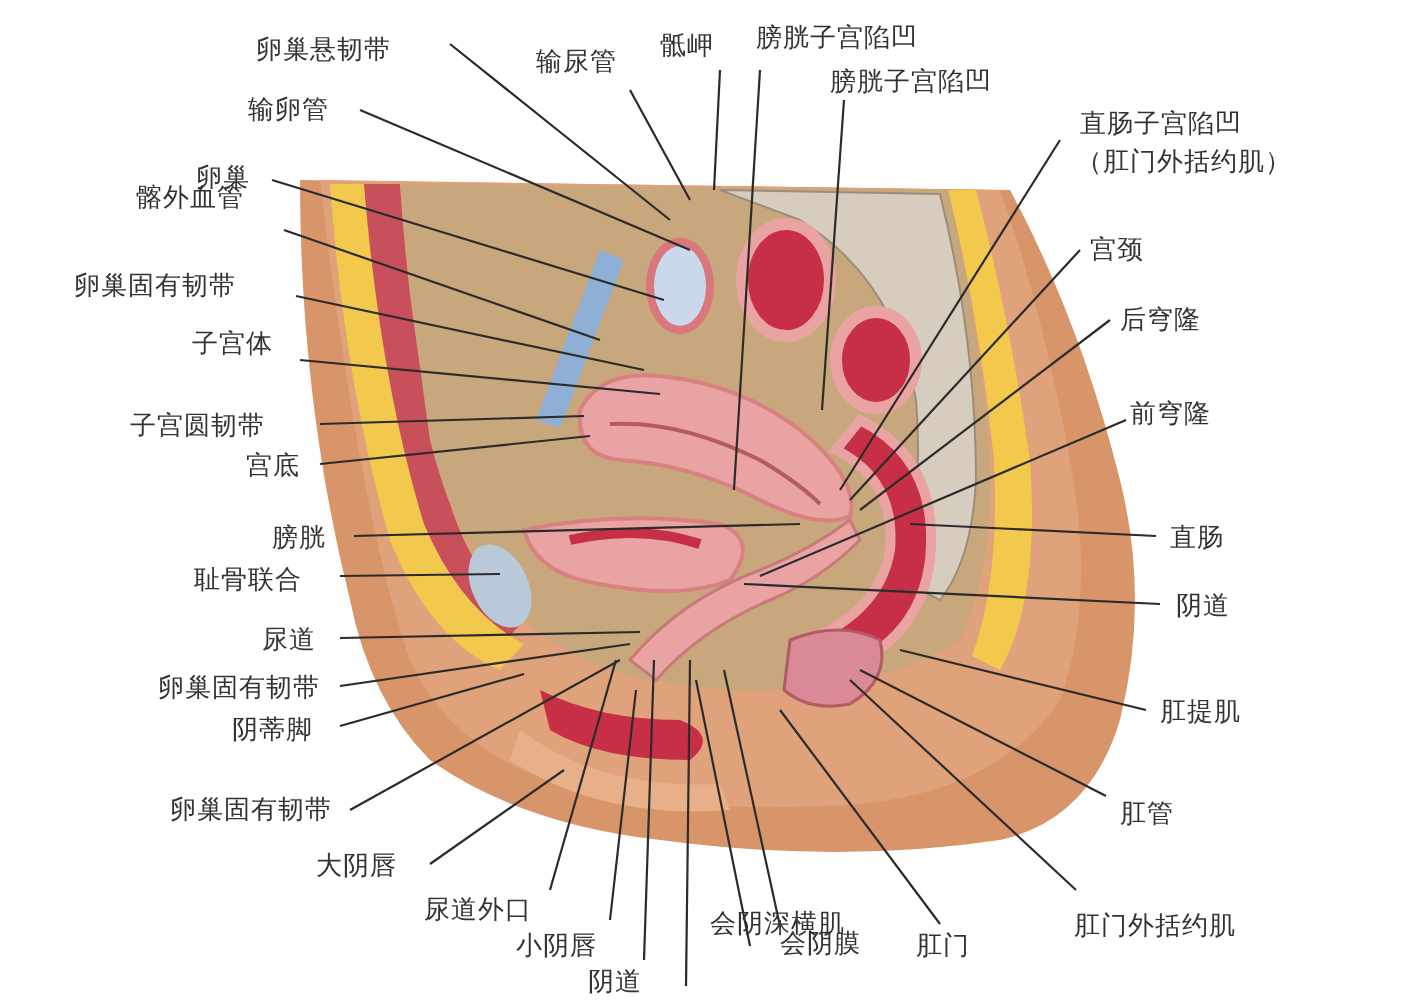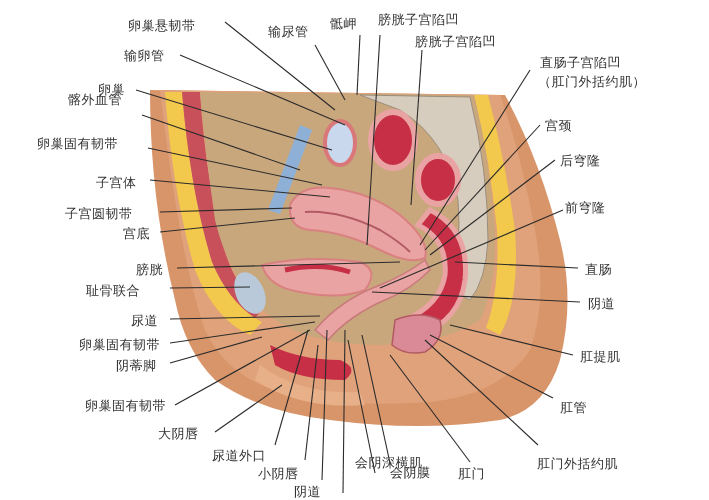--- a/index.html
+++ b/index.html
@@ -93,25 +93,25 @@
 <div class="lbl" style="left:128px;top:18px">卵巢悬韧带</div>
 <div class="lbl" style="left:268px;top:24px">输尿管</div>
 <div class="lbl" style="left:330px;top:16px">骶岬</div>
 <div class="lbl" style="left:378px;top:12px">膀胱子宫陷凹</div>
 <div class="lbl" style="left:415px;top:34px">膀胱子宫陷凹</div>
 
 <div class="lbl" style="left:124px;top:48px">输卵管</div>
 <div class="lbl" style="left:98px;top:82px">卵巢</div>
 <div class="lbl" style="left:68px;top:92px">髂外血管</div>
 <div class="lbl" style="left:37px;top:136px">卵巢固有韧带</div>
-<div class="lbl" style="left:96px;top:175px">子宫体</div>
+<div class="lbl" style="left:96px;top:165px">子宫体</div>
 <div class="lbl" style="left:65px;top:206px">子宫圆韧带</div>
 <div class="lbl" style="left:123px;top:226px">宫底</div>
 <div class="lbl" style="left:136px;top:262px">膀胱</div>
-<div class="lbl" style="left:86px;top:283px">耻骨联合</div>
+<div class="lbl" style="left:97px;top:283px">耻骨联合</div>
 <div class="lbl" style="left:131px;top:313px">尿道</div>
 <div class="lbl" style="left:79px;top:337px">卵巢固有韧带</div>
 <div class="lbl" style="left:116px;top:358px">阴蒂脚</div>
 <div class="lbl" style="left:85px;top:398px">卵巢固有韧带</div>
 <div class="lbl" style="left:158px;top:426px">大阴唇</div>
 
 <div class="lbl" style="left:540px;top:55px">直肠子宫陷凹</div>
 <div class="lbl" style="left:538px;top:74px">（肛门外括约肌）</div>
 <div class="lbl" style="left:545px;top:118px">宫颈</div>
 <div class="lbl" style="left:560px;top:153px">后穹隆</div>

